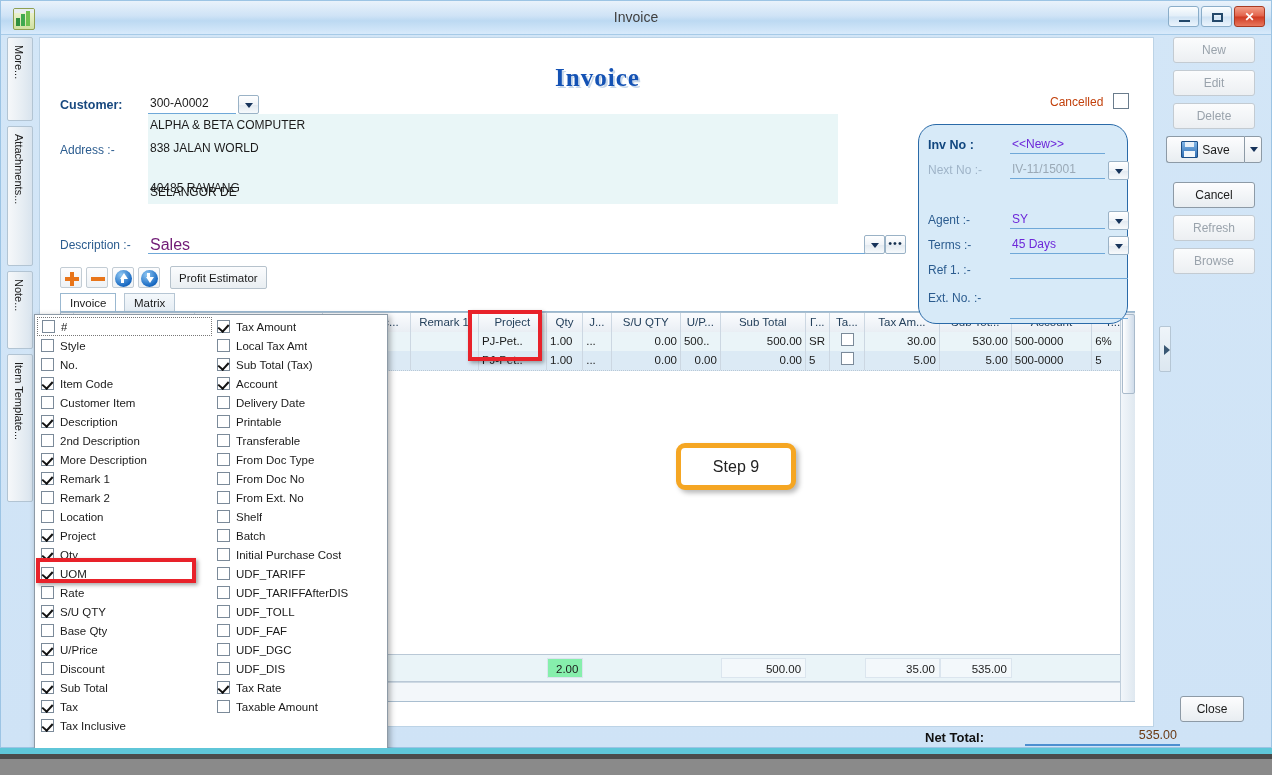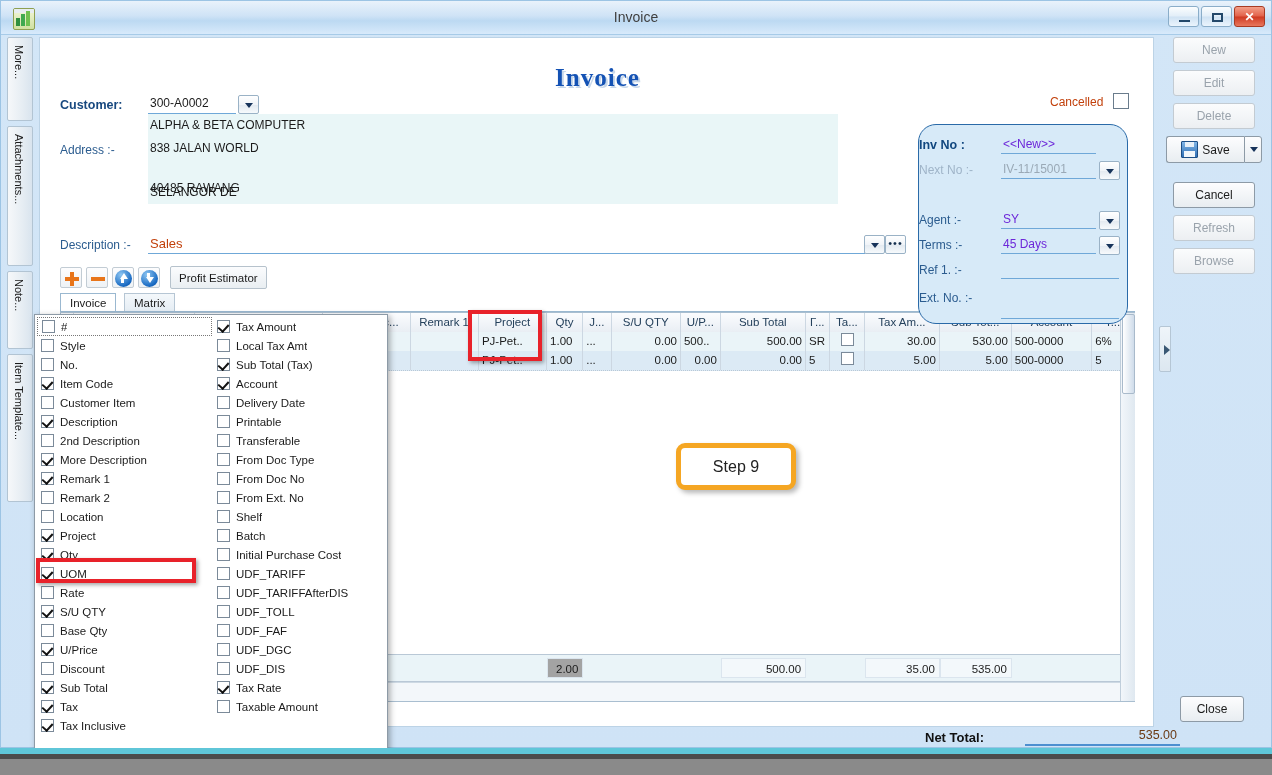--- a/index.html
+++ b/index.html
@@ -112,21 +112,21 @@
   }
   .addr-block div{position:absolute;left:2px;font-size:12px;color:#1b1b1b;}
   .addr-block div:nth-child(1){top:4px;}
   .addr-block div:nth-child(2){top:27px;}
   .addr-block div:nth-child(3){top:49px;margin-top:18px;}
   .addr-block div:nth-child(4){top:71px;}
 
   .desc-label{position:absolute;left:20px;top:200px;font-size:12px;color:#2b5c8f;}
   .desc-value{
     position:absolute;left:108px;top:198px;width:715px;height:17px;
-    border-bottom:1px solid #6fa8d8;font-size:13px;color:#c2410c;padding-left:2px;
+    border-bottom:1px solid #6fa8d8;font-size:16px;color:#701a75;padding-left:2px;
   }
   .desc-dd{position:absolute;left:824px;top:197px;}
   .desc-ellip{
     position:absolute;left:845px;top:197px;width:21px;height:19px;
     border:1px solid #9ab2c6;border-radius:2px;
     background:linear-gradient(180deg,#ffffff 0%,#f0f4f8 50%,#e2e9f0 51%,#f7fafc 100%);
     box-sizing:border-box;text-align:center;font-size:11px;color:#14304f;line-height:15px;letter-spacing:1px;
   }
 
   
@@ -250,21 +250,21 @@
   
   .cancelled-wrap{position:absolute;left:1010px;top:55px;font-size:12px;color:#c2410c;}
   .cancelled-box{
     display:inline-block;width:14px;height:14px;border:1px solid #6a7c8c;background:#fff;
     vertical-align:-3px;margin-left:6px;
   }
   .invpanel{
     position:absolute;left:878px;top:86px;width:210px;height:200px;
     background:#d7eaf8;border:1px solid #2a6aa8;border-radius:18px;box-sizing:border-box;
   }
-  .invpanel .row{position:absolute;left:0;height:22px;}
+  .invpanel .row{position:absolute;left:9px;height:22px;}
   .invpanel .k{position:absolute;left:0;top:3px;font-size:12px;color:#2b5c8f;white-space:nowrap;}
   .invpanel .k.b{font-weight:bold;color:#11477f;font-size:12.5px;}
   .invpanel .k.dim{color:#9fb4c8;}
   .invpanel .v{
     position:absolute;left:82px;top:2px;width:95px;height:17px;
     border-bottom:1px solid #6fa8d8;font-size:12px;color:#6d28d9;padding-left:2px;box-sizing:border-box;
   }
   .invpanel .v.dim{color:#9aa9b6;}
   .invpanel .dd{position:absolute;left:180px;top:1px;}
 
@@ -520,21 +520,21 @@
           <div class="gc" style="width:44px">5</div>
         </div>
 
         <div class="gtotal">
           <div class="tc" style="width:14px"></div>
           <div class="tc" style="width:128px"></div>
           <div class="tc" style="width:135px"></div>
           <div class="tc" style="width:93px"></div>
           <div class="tc" style="width:72px"></div>
           <div class="tc" style="width:72px"></div>
-          <div class="tc" style="width:38px;background:#a3a3a3;border:1px solid #dbe5ee;height:20px;line-height:20px;">2.00</div>
+          <div class="tc" style="width:38px;background:#86efac;border:1px solid #dbe5ee;height:20px;line-height:20px;">2.00</div>
           <div class="tc" style="width:30px"></div>
           <div class="tc" style="width:73px"></div>
           <div class="tc" style="width:42px"></div>
           <div class="tc" style="width:90px;background:#f3f8fb;border:1px solid #dbe5ee;height:20px;line-height:20px;">500.00</div>
           <div class="tc" style="width:25px"></div>
           <div class="tc" style="width:37px"></div>
           <div class="tc" style="width:79px;background:#f3f8fb;border:1px solid #dbe5ee;height:20px;line-height:20px;">35.00</div>
           <div class="tc" style="width:76px;background:#f3f8fb;border:1px solid #dbe5ee;height:20px;line-height:20px;">535.00</div>
           <div class="tc" style="width:85px"></div>
           <div class="tc" style="width:44px"></div>

